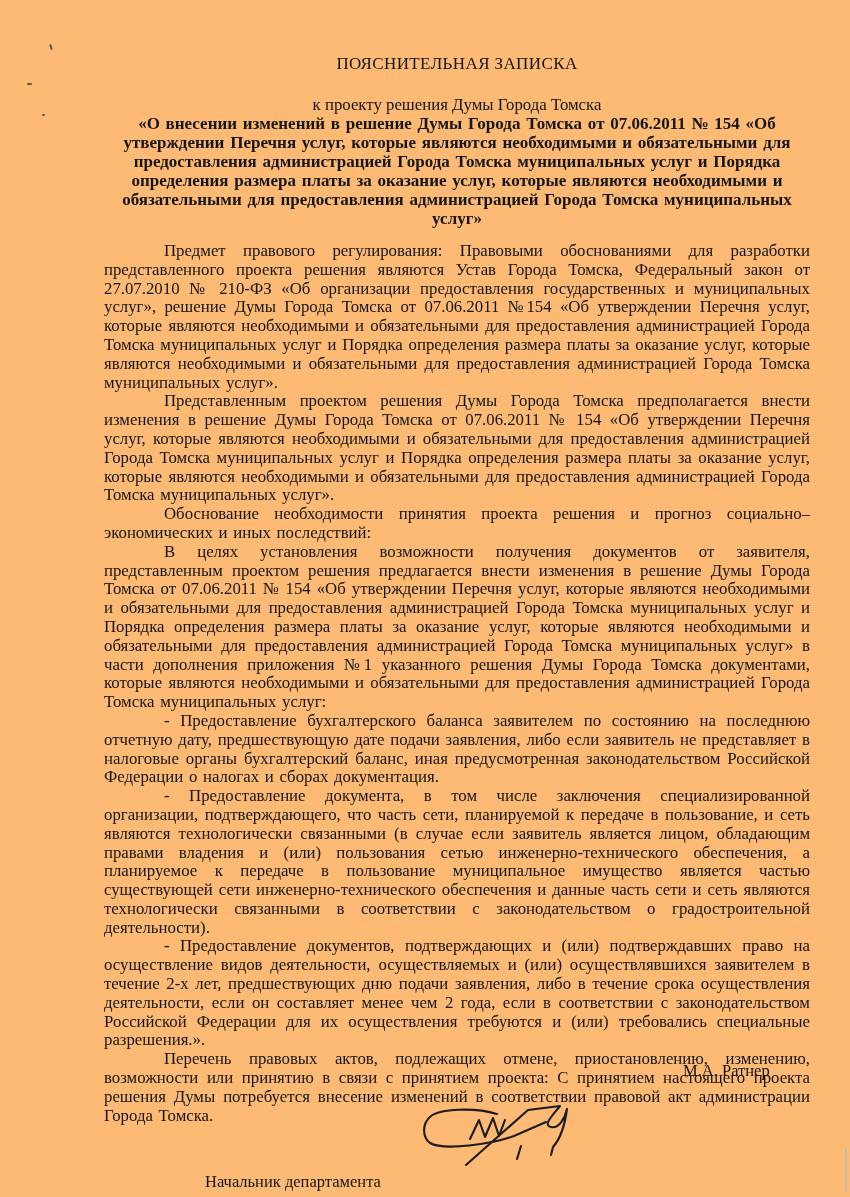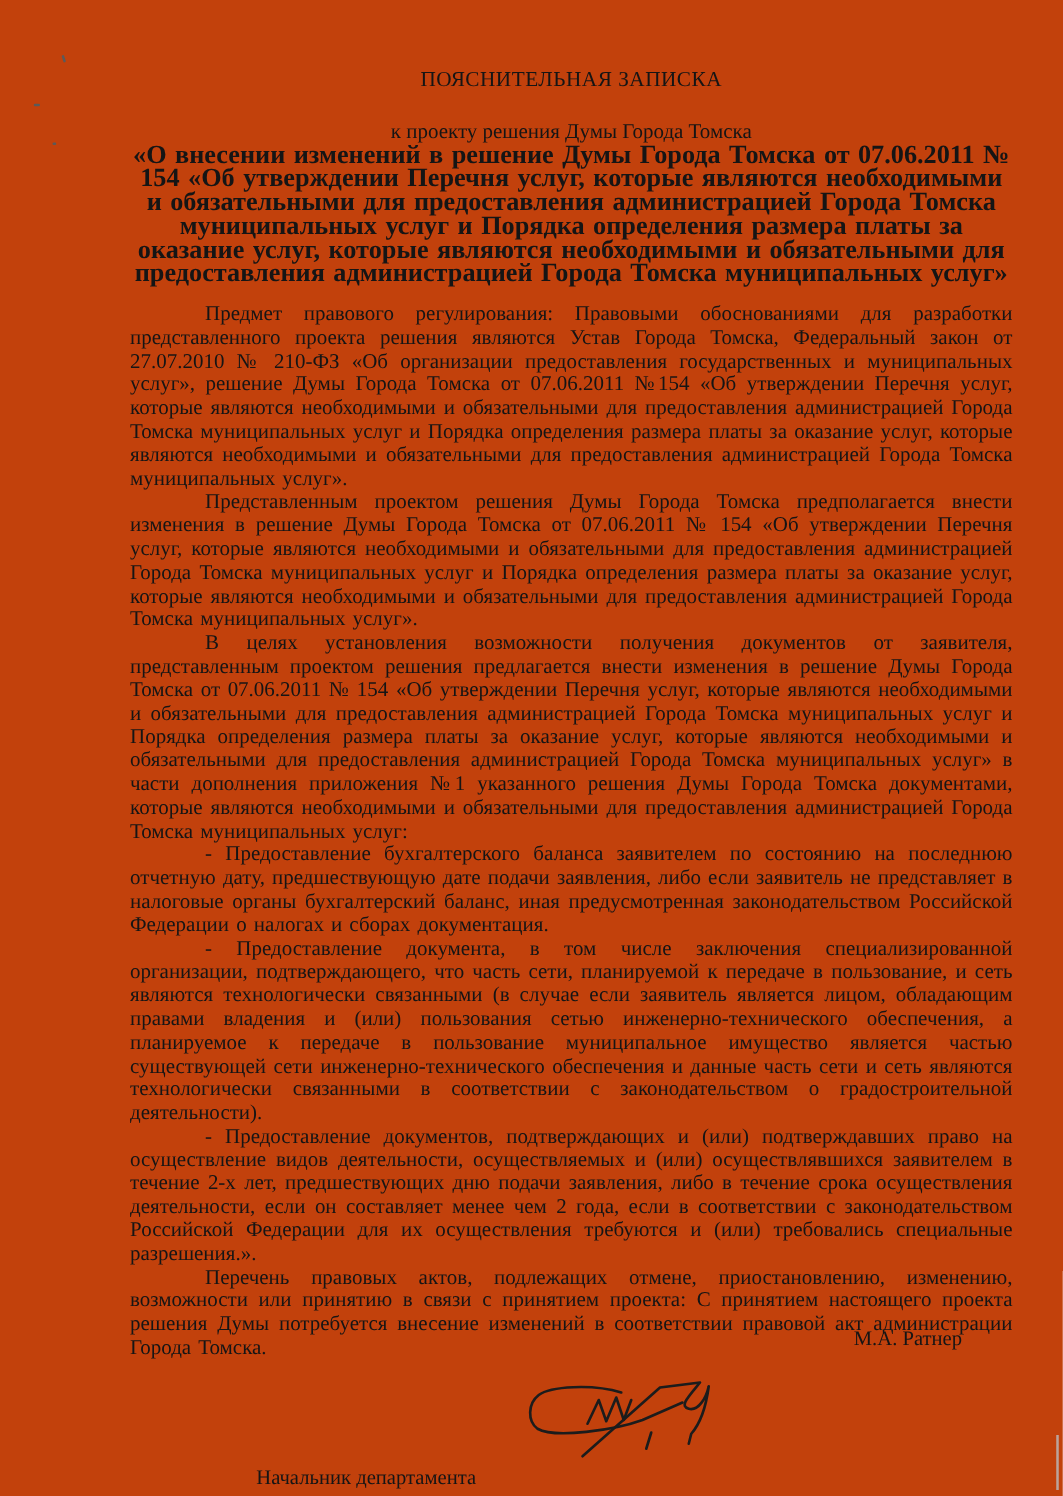--- a/index.html
+++ b/index.html
@@ -3,33 +3,33 @@
 <meta charset="utf-8">
 <style>
   html,body{margin:0;padding:0;}
   body{
     width:850px;height:1197px;
     background:#ffffff;
     font-family:"Liberation Serif","DejaVu Serif",serif;
     color:#151515;
     -webkit-font-smoothing:antialiased;
   }
-  .page{position:relative;width:850px;height:1197px;overflow:hidden;background:#c2410c;}
+  .page{position:relative;width:850px;height:1197px;overflow:hidden;background:#fdba74;}
   .content{
     position:absolute;left:104px;top:0;width:706px;
     padding-top:54px;
   }
   h1{
     font-size:17px;font-weight:400;text-align:center;
     letter-spacing:.4px;margin:0 0 21px 0;line-height:20px;
   }
   .center{text-align:center;}
   .sub{margin:0;font-size:16.8px;line-height:19px;}
   .doc-title{
-    margin:0 0 14px 0;font-weight:700;font-size:21px;line-height:19px;
+    margin:0 0 14px 0;font-weight:700;font-size:17px;line-height:19px;
     word-spacing:1.5px;
   }
   p.body{
     margin:0;text-align:justify;text-indent:60px;
     font-size:16.8px;line-height:18.8px;word-spacing:1.5px;
   }
   .b{font-weight:400;}
   
   .sig-label{
     position:absolute;left:205px;top:1172px;
@@ -64,20 +64,21 @@
     <h1>ПОЯСНИТЕЛЬНАЯ ЗАПИСКА</h1>
 
     <p class="center sub">к проекту решения Думы Города Томска</p>
 
     <p class="center doc-title">«О внесении изменений в решение Думы Города Томска от 07.06.2011 № 154 «Об утверждении Перечня услуг, которые являются необходимыми и обязательными для предоставления администрацией Города Томска муниципальных услуг и Порядка определения размера платы за оказание услуг, которые являются необходимыми и обязательными для предоставления администрацией Города Томска муниципальных услуг»</p>
 
     <p class="body"><span class="b">Предмет правового регулирования</span><span>: Правовыми обоснованиями для разработки представленного проекта решения являются Устав Города Томска, Федеральный закон от 27.07.2010 № 210-ФЗ «Об организации предоставления государственных и муниципальных услуг», решение Думы Города Томска от 07.06.2011 №154 «Об утверждении Перечня услуг, которые являются необходимыми и обязательными для предоставления администрацией Города Томска муниципальных услуг и Порядка определения размера платы за оказание услуг, которые являются необходимыми и обязательными для предоставления администрацией Города Томска муниципальных услуг».</span></p>
 
     <p class="body">Представленным проектом решения Думы Города Томска предполагается внести изменения в решение Думы Города Томска от 07.06.2011 № 154 «Об утверждении Перечня услуг, которые являются необходимыми и обязательными для предоставления администрацией Города Томска муниципальных услуг и Порядка определения размера платы за оказание услуг, которые являются необходимыми и обязательными для предоставления администрацией Города Томска муниципальных услуг».</p>
 
+    <p class="body b">Обоснование необходимости принятия проекта решения и прогноз социально–экономических и иных последствий:</p>
 
     <p class="body">В целях установления возможности получения документов от заявителя, представленным проектом решения предлагается внести изменения в решение Думы Города Томска от 07.06.2011 № 154 «Об утверждении Перечня услуг, которые являются необходимыми и обязательными для предоставления администрацией Города Томска муниципальных услуг и Порядка определения размера платы за оказание услуг, которые являются необходимыми и обязательными для предоставления администрацией Города Томска муниципальных услуг» в части дополнения приложения №1 указанного решения Думы Города Томска документами, которые являются необходимыми и обязательными для предоставления администрацией Города Томска муниципальных услуг:</p>
 
     <p class="body">- Предоставление бухгалтерского баланса заявителем по состоянию на последнюю отчетную дату, предшествующую дате подачи заявления, либо если заявитель не представляет в налоговые органы бухгалтерский баланс, иная предусмотренная законодательством Российской Федерации о налогах и сборах документация.</p>
 
     <p class="body">- Предоставление документа, в том числе заключения специализированной организации, подтверждающего, что часть сети, планируемой к передаче в пользование, и сеть являются технологически связанными (в случае если заявитель является лицом, обладающим правами владения и (или) пользования сетью инженерно-технического обеспечения, а планируемое к передаче в пользование муниципальное имущество является частью существующей сети инженерно-технического обеспечения и данные часть сети и сеть являются технологически связанными в соответствии с законодательством о градостроительной деятельности).</p>
 
     <p class="body">- Предоставление документов, подтверждающих и (или) подтверждавших право на осуществление видов деятельности, осуществляемых и (или) осуществлявшихся заявителем в течение 2-х лет, предшествующих дню подачи заявления, либо в течение срока осуществления деятельности, если он составляет менее чем 2 года, если в соответствии с законодательством Российской Федерации для их осуществления требуются и (или) требовались специальные разрешения.».</p>
 
     <p class="body"><span class="b">Перечень правовых актов, подлежащих отмене, приостановлению, изменению, возможности или принятию в связи с принятием проекта:</span><span> С принятием настоящего проекта решения Думы потребуется внесение изменений в соответствии правовой акт администрации Города Томска.</span></p>

